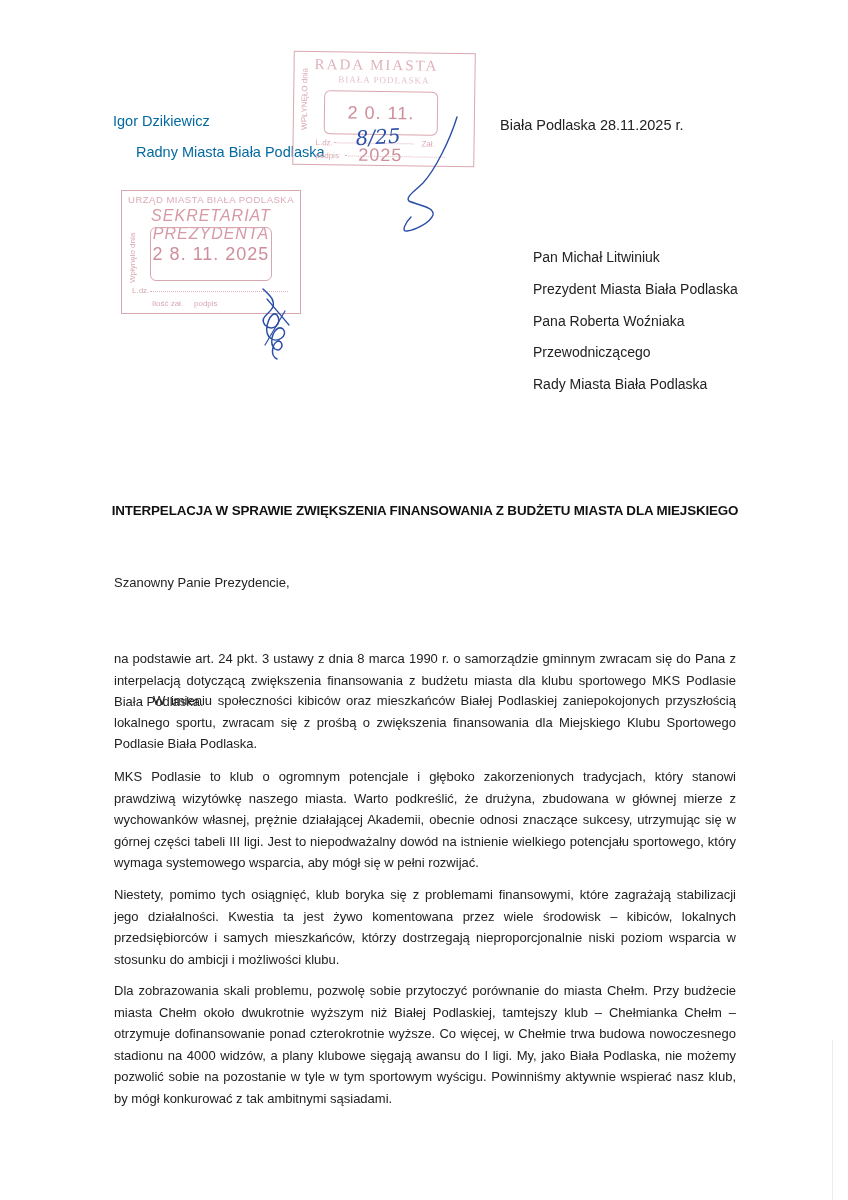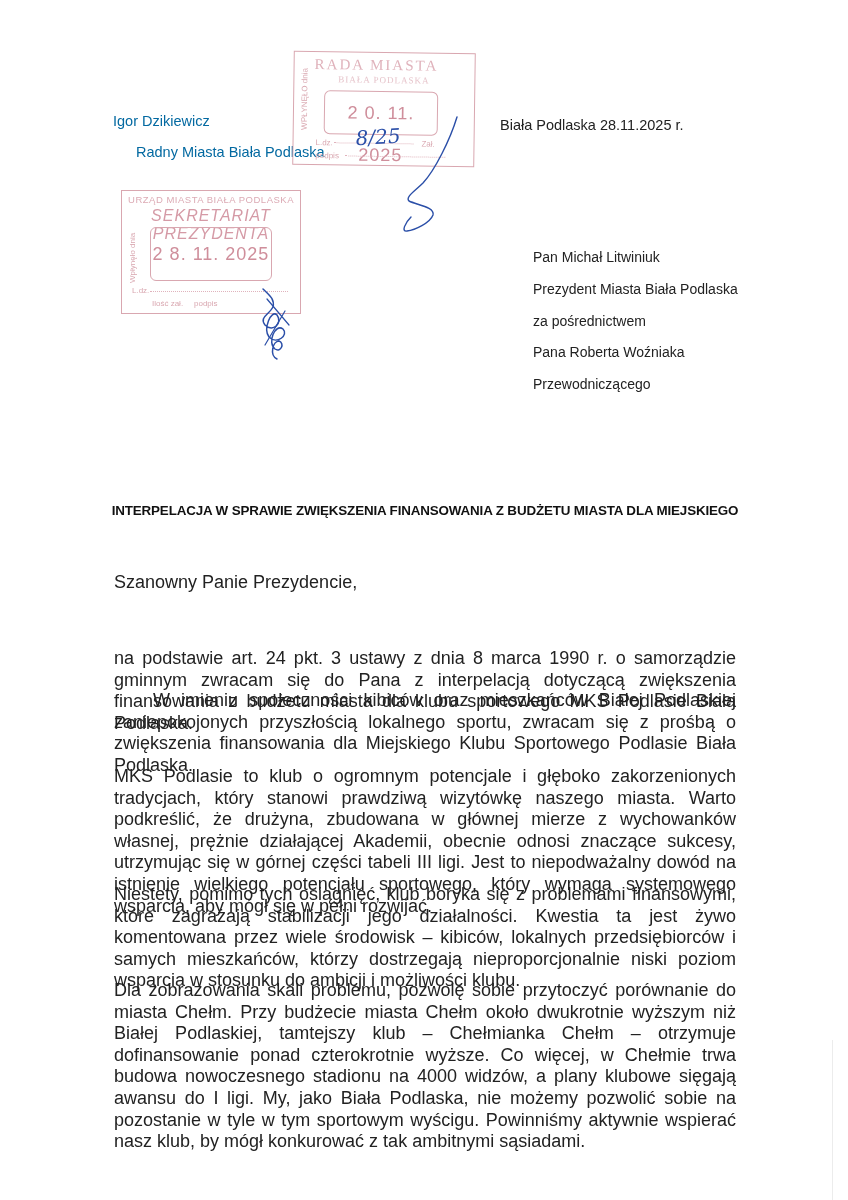--- a/index.html
+++ b/index.html
@@ -48,21 +48,21 @@
       font-weight: bold;
       font-size: 13.4px;
       line-height: 24px;
       color: #111;
       letter-spacing: -0.15px;
     }
     .body-text {
       position: absolute;
       left: 114px;
       width: 622px;
-      font-size: 18px;
+      font-size: 13px;
       line-height: 21.6px;
       text-align: justify;
       color: #222;
     }
     .indent { text-indent: 39px; }
     
     .stamp {
       position: absolute;
       border: 1.2px solid #d9a7b0;
       color: #d59aa6;
@@ -143,23 +143,23 @@
 </div>
 
 <svg class="ink" style="left:255px; top:285px;" width="50" height="80" viewBox="0 0 50 80">
   <path d="M8 4 C14 10, 20 14, 18 22 C14 30, 4 32, 10 40 C18 48, 28 38, 22 30 C16 24, 8 44, 14 52 C22 60, 34 50, 28 44 C20 38, 12 58, 20 64 C26 68, 30 58, 24 56 C18 56, 14 70, 22 74" fill="none" stroke="#2b4fa8" stroke-width="1.5" stroke-linecap="round"></path>
   <path d="M12 14 L34 40 M30 26 L10 60" fill="none" stroke="#2b4fa8" stroke-width="1.2" stroke-linecap="round"></path>
 </svg>
 
 <div class="recipient">
   <div>Pan Michał Litwiniuk</div>
   <div>Prezydent Miasta Biała Podlaska</div>
-  <div>za pośrednictwem</div>
   <div>Pana Roberta Woźniaka</div>
   <div>Przewodniczącego</div>
+  <div>Rady Miasta Biała Podlaska</div>
 </div>
 
 <div class="title">
   <div>INTERPELACJA W SPRAWIE ZWIĘKSZENIA FINANSOWANIA Z BUDŻETU MIASTA DLA MIEJSKIEGO</div>
 </div>
 
 <div class="body-text" style="top:572px;">Szanowny Panie Prezydencie,</div>
 
 <div class="body-text" style="top:648px;">na podstawie art. 24 pkt. 3 ustawy z dnia 8 marca 1990 r. o samorządzie gminnym zwracam się do Pana z interpelacją dotyczącą zwiększenia finansowania z budżetu miasta dla klubu sportowego MKS Podlasie Biała Podlaska.</div>
 <div class="body-text indent" style="top:690px;">W imieniu społeczności kibiców oraz mieszkańców Białej Podlaskiej zaniepokojonych przyszłością lokalnego sportu, zwracam się z prośbą o zwiększenia finansowania dla Miejskiego Klubu Sportowego Podlasie Biała Podlaska.</div>

